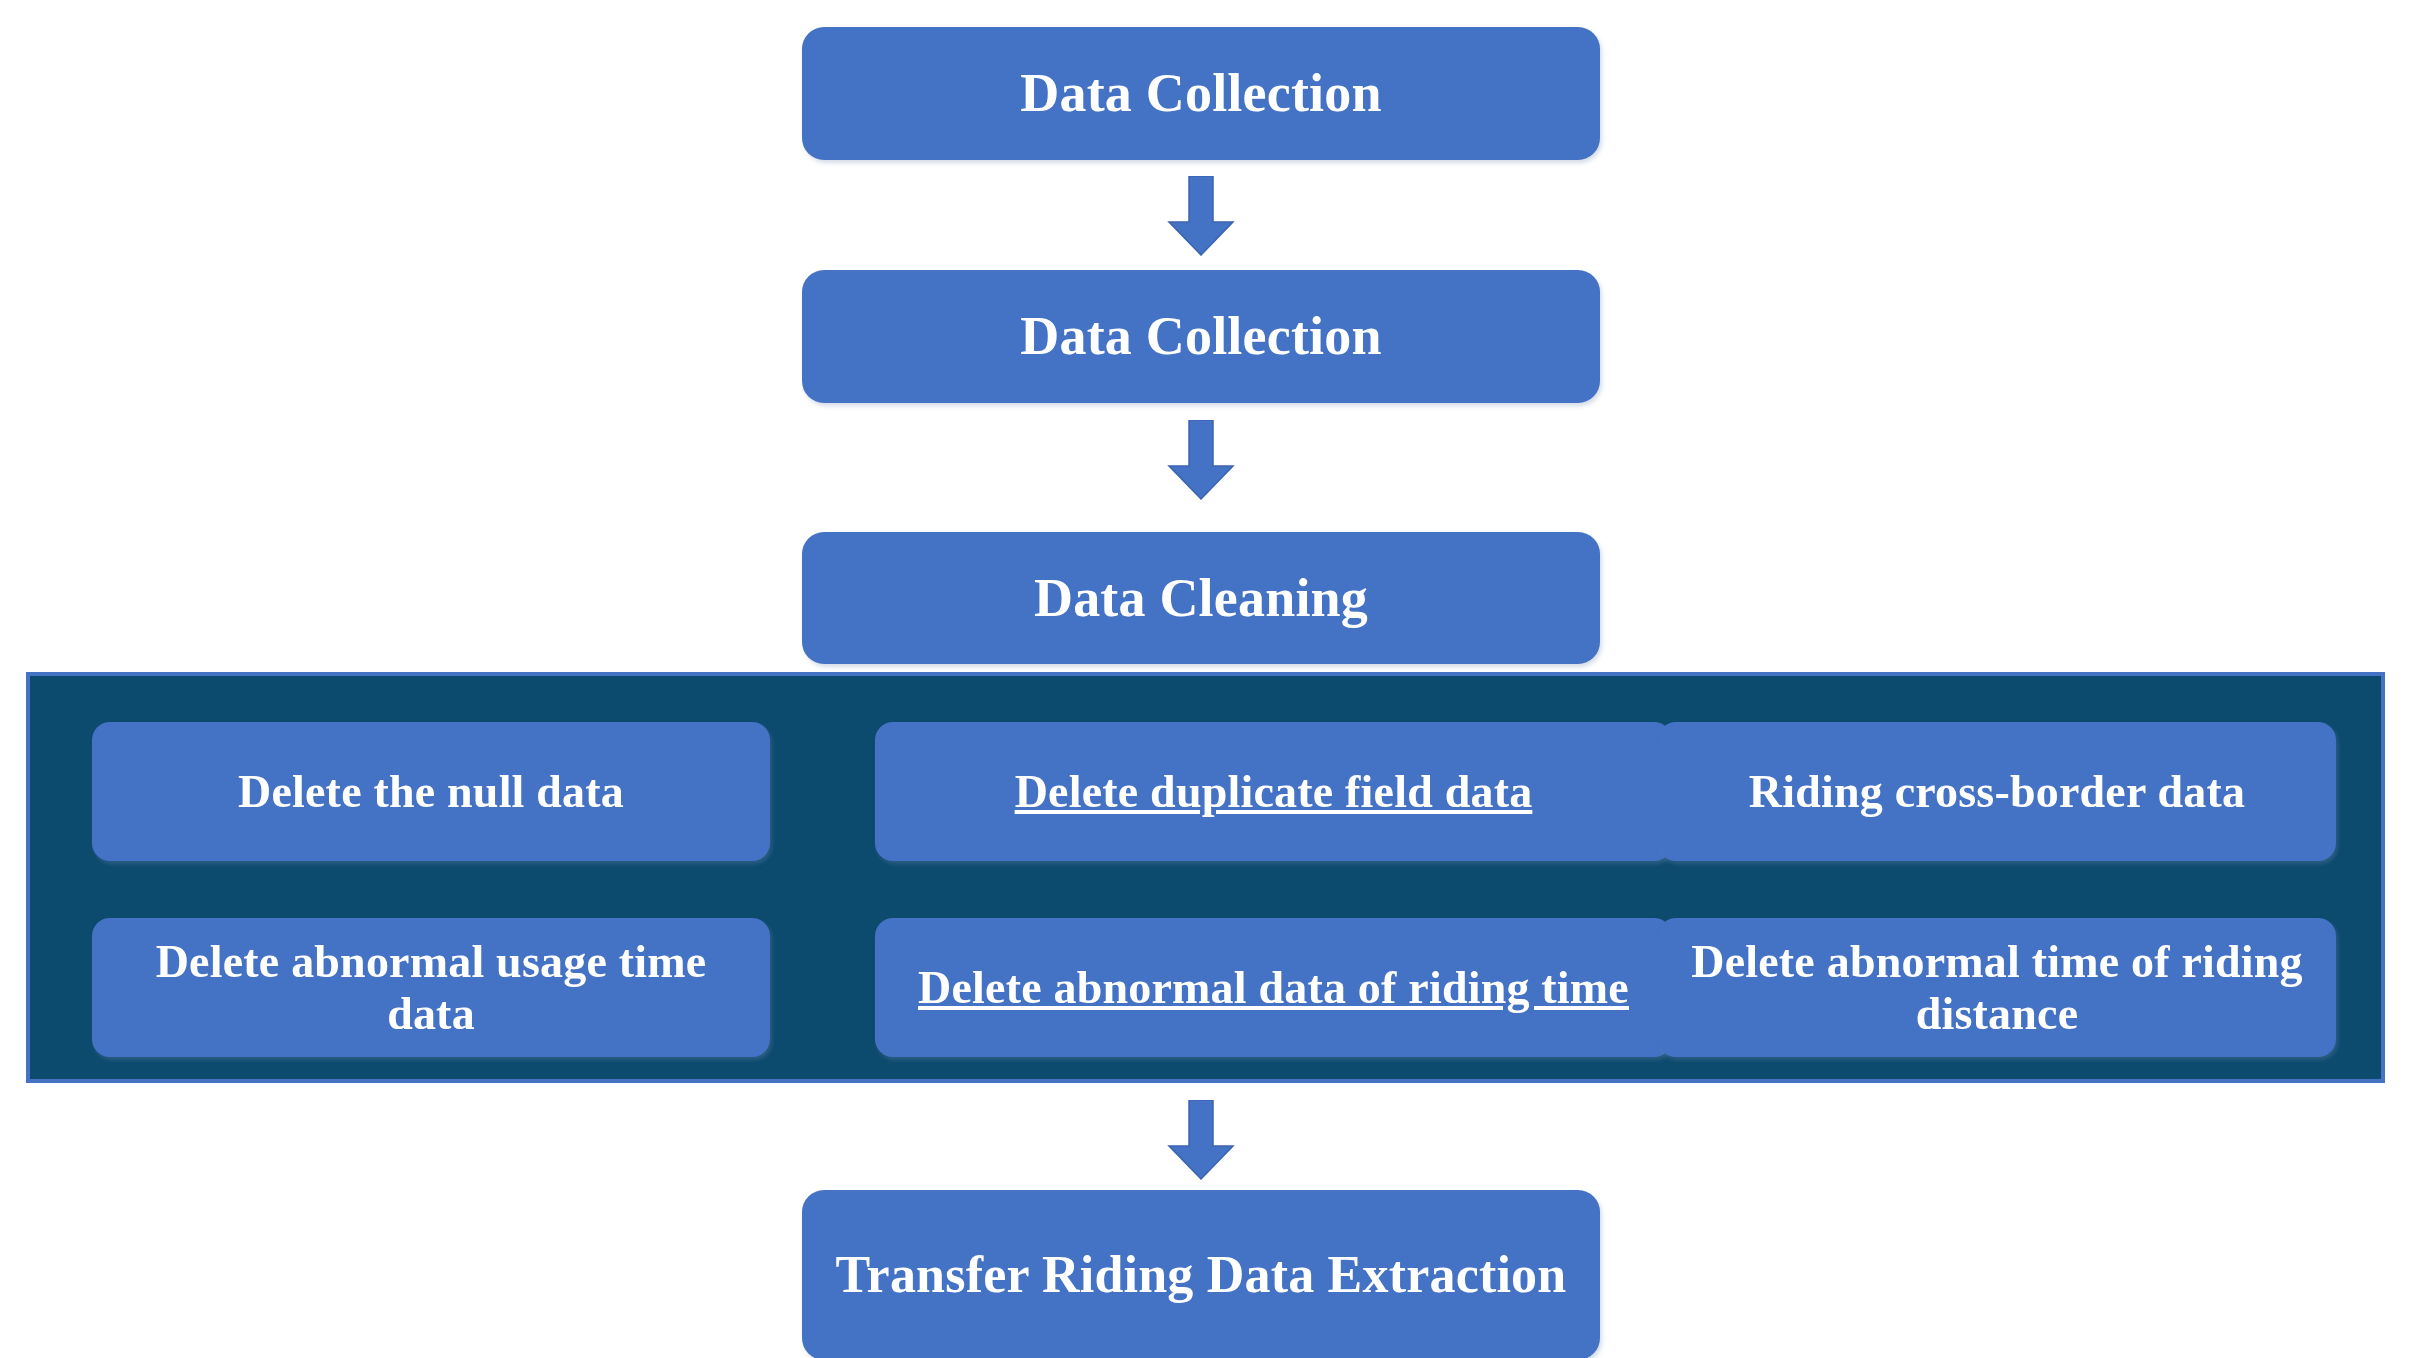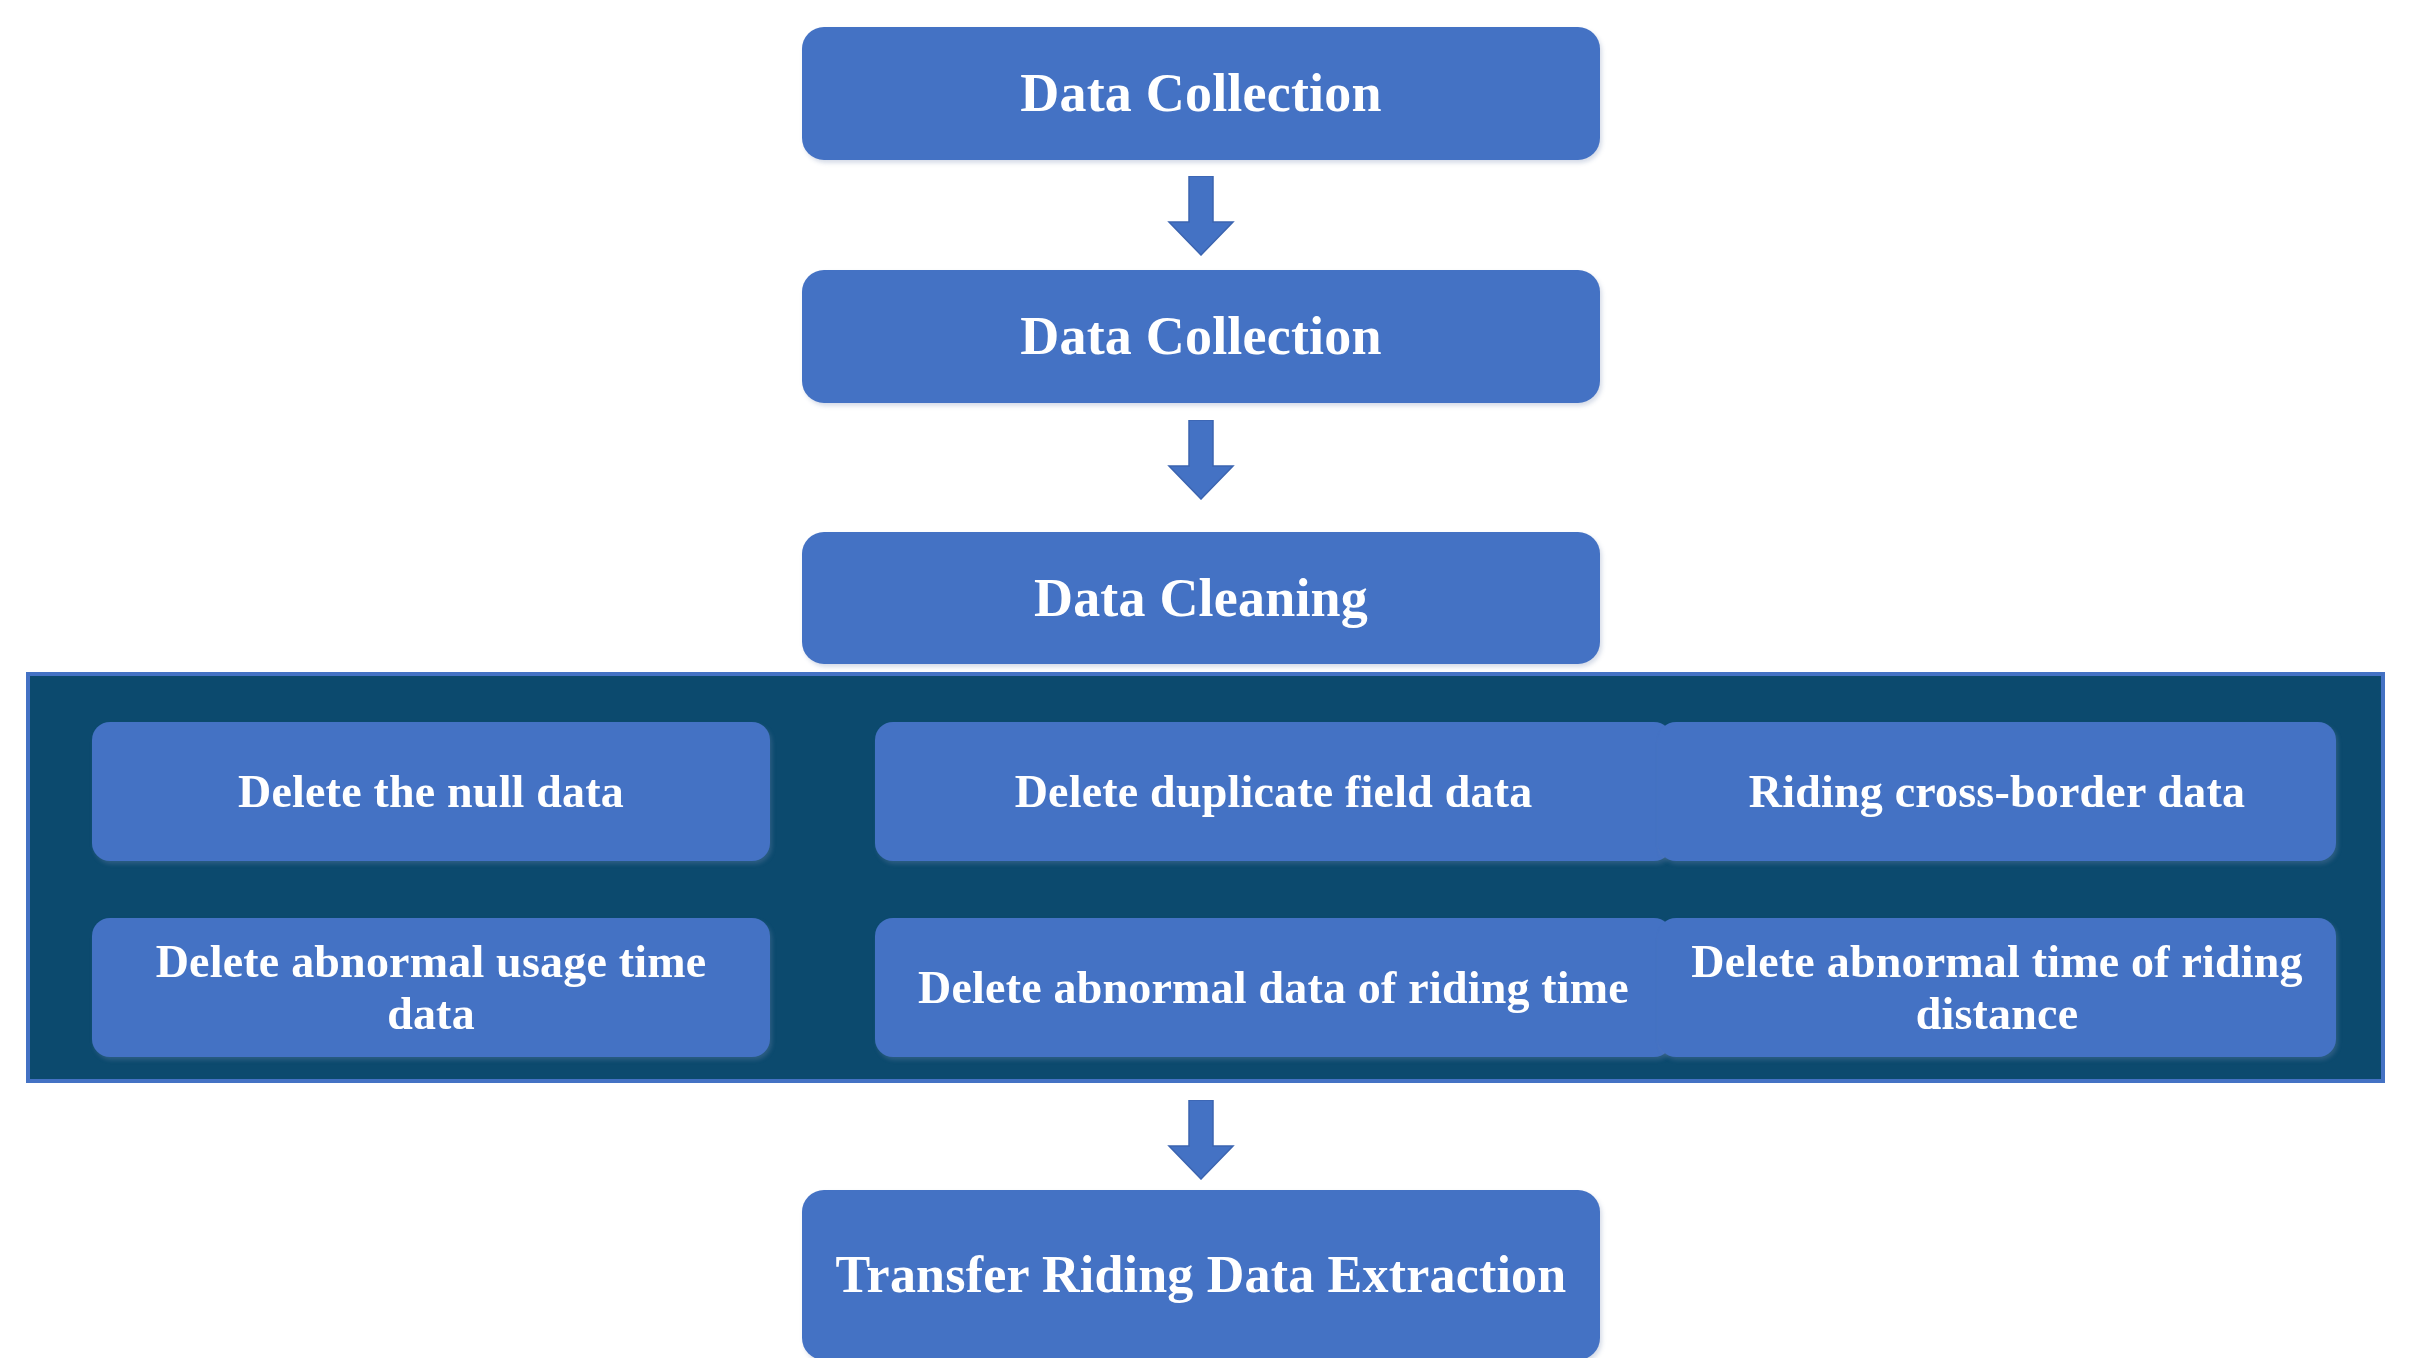--- a/index.html
+++ b/index.html
@@ -77,21 +77,21 @@
   }
 
   .sub-box {
     position: absolute;
     font-size: 46px;
     border-radius: 18px;
   }
 
   
   .col-1 { left: 62px;   width: 678px; }
-  .col-2 { left: 845px;  width: 797px; }
+  .col-2 { left: 845px;  width: 797px; text-decoration: underline; }
   .col-3 { left: 1628px; width: 678px; }
   .row-1 { top: 46px;  height: 139px; }
   .row-2 { top: 242px; height: 139px; }
 </style>
 </head>
 <body>
 
 <div id="canvas">
 
   <div class="box main-box" id="box-data-collection">

